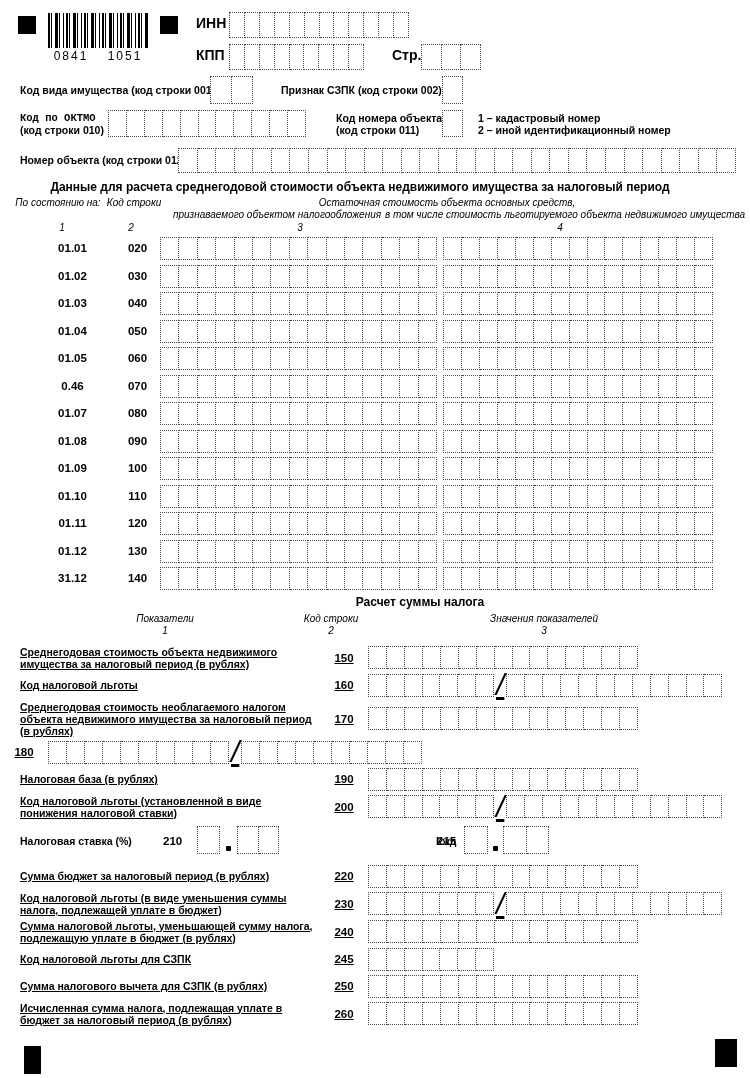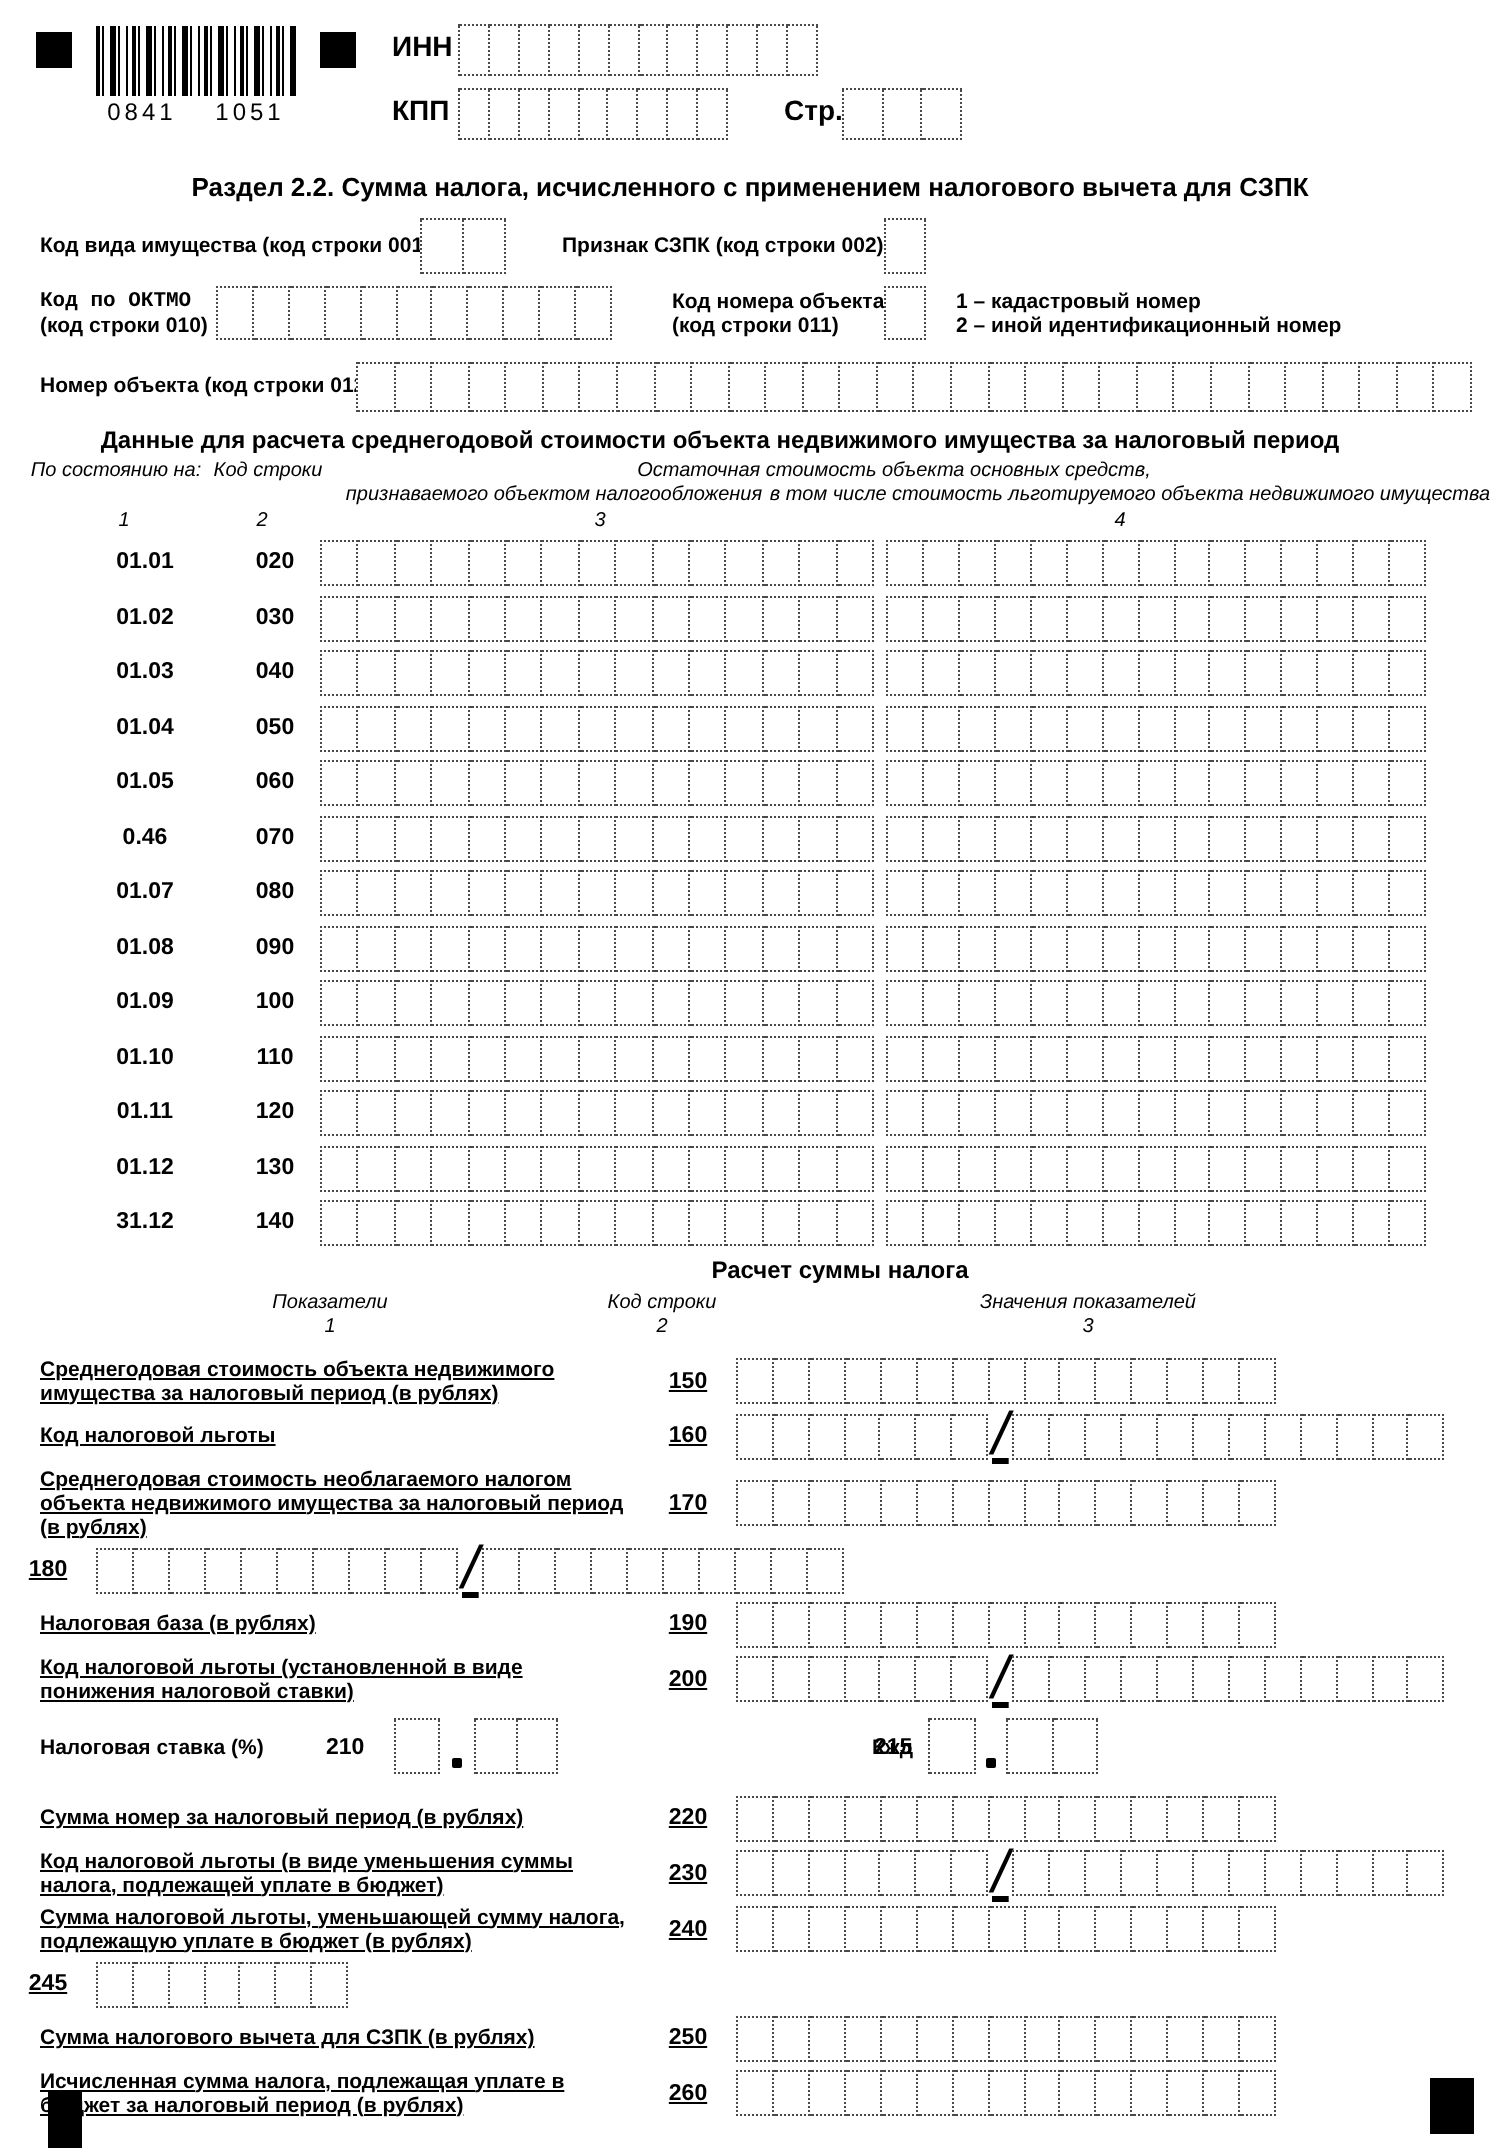--- a/index.html
+++ b/index.html
@@ -137,21 +137,20 @@
         <span class="cell"></span>
       </div>
     <span class="idlbl str-lbl">Стр.</span>
     <div class="cells str-cells">
         <span class="cell"></span>
         <span class="cell"></span>
         <span class="cell"></span>
       </div>
   </div>
 
-  <div class="title">Раздел 2.2. Сумма налога, исчисленного с применением налогового вычета для СЗПК</div>
 
   <div class="f-row f-row1">
     <span class="flbl f001-lbl">Код вида имущества  (код строки 001)</span>
     <div class="cells f001-cells">
         <span class="cell"></span>
         <span class="cell"></span>
       </div>
     <span class="flbl f002-lbl">Признак СЗПК (код строки 002)</span>
     <div class="cells f002-cells">
         <span class="cell"></span>
@@ -938,21 +937,21 @@
     <span class="dot rr-dot2"></span>
     <span class="cells rr-kfrac">
         <span class="cell"></span>
         <span class="cell"></span>
       </span>
   </div>
 
   <div>
 
       <div class="c-row">
-        <div class="c-label">Сумма номер за налоговый период (в рублях)</div>
+        <div class="c-label">Сумма бюджет за налоговый период (в рублях)</div>
         <div class="c-code">220</div>
         <div class="c-value">
           <span class="cells c15">
             <span class="cell"></span>
             <span class="cell"></span>
             <span class="cell"></span>
             <span class="cell"></span>
             <span class="cell"></span>
             <span class="cell"></span>
             <span class="cell"></span>
@@ -1017,20 +1016,21 @@
             <span class="cell"></span>
             <span class="cell"></span>
             <span class="cell"></span>
             <span class="cell"></span>
             <span class="cell"></span>
           </span>
         </div>
       </div>
 
       <div class="c-row">
+        <div class="c-label">Код налоговой льготы для СЗПК</div>
         <div class="c-code">245</div>
         <div class="c-value">
           <span class="cells c7">
             <span class="cell"></span>
             <span class="cell"></span>
             <span class="cell"></span>
             <span class="cell"></span>
             <span class="cell"></span>
             <span class="cell"></span>
             <span class="cell"></span>

